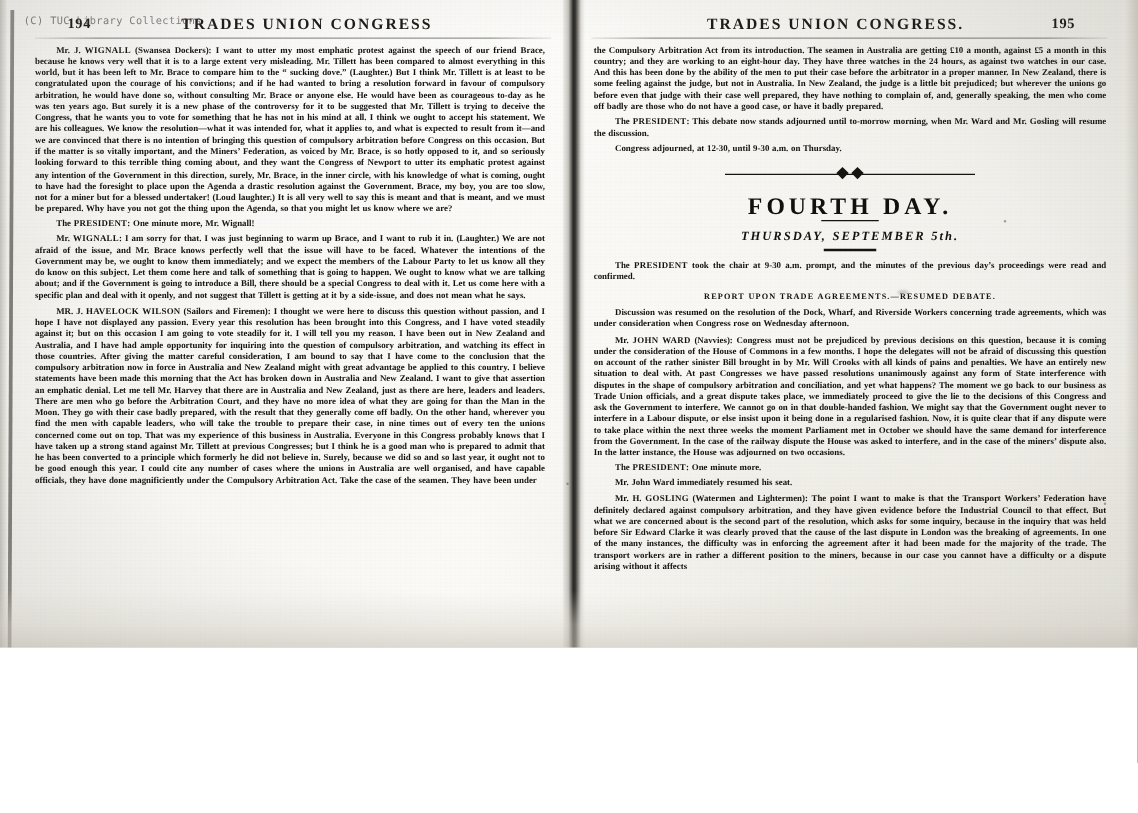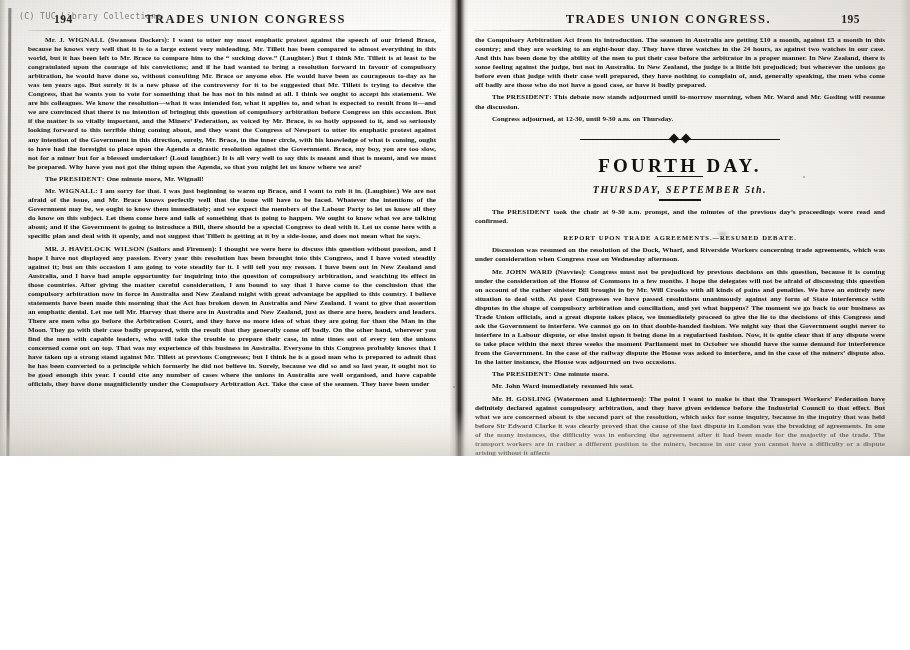--- a/index.html
+++ b/index.html
@@ -4,21 +4,21 @@
 <title>Trades Union Congress — Scanned Pages 194–195</title>
 <style>
   html, body {
     margin: 0;
     padding: 0;
     background: #ffffff;
   }
   #scan {
     position: relative;
     width: 910px;
-    height: 456px;
+    height: 518px;
     overflow: hidden;
     background: #3b82f6;
     font-family: "Liberation Serif", "DejaVu Serif", serif;
   }
 
   
   .paper {
     position: absolute;
     inset: 0;
     background:

